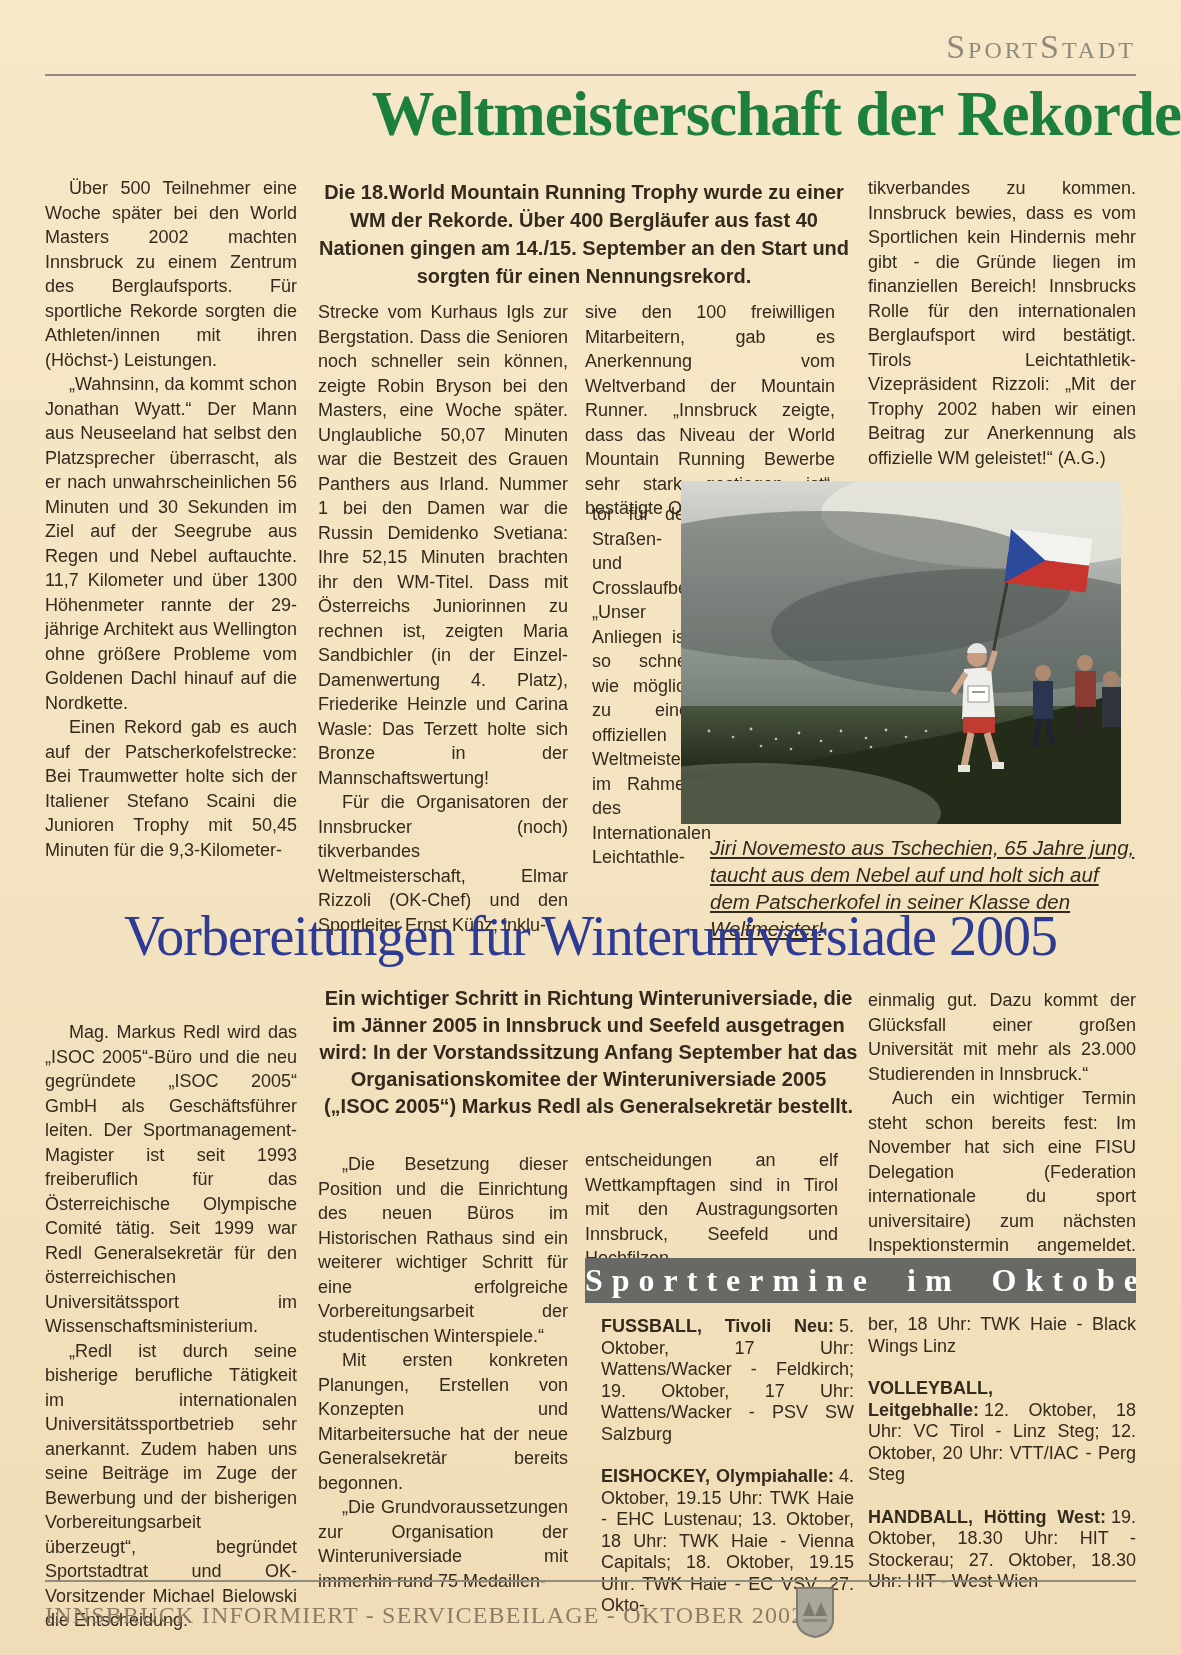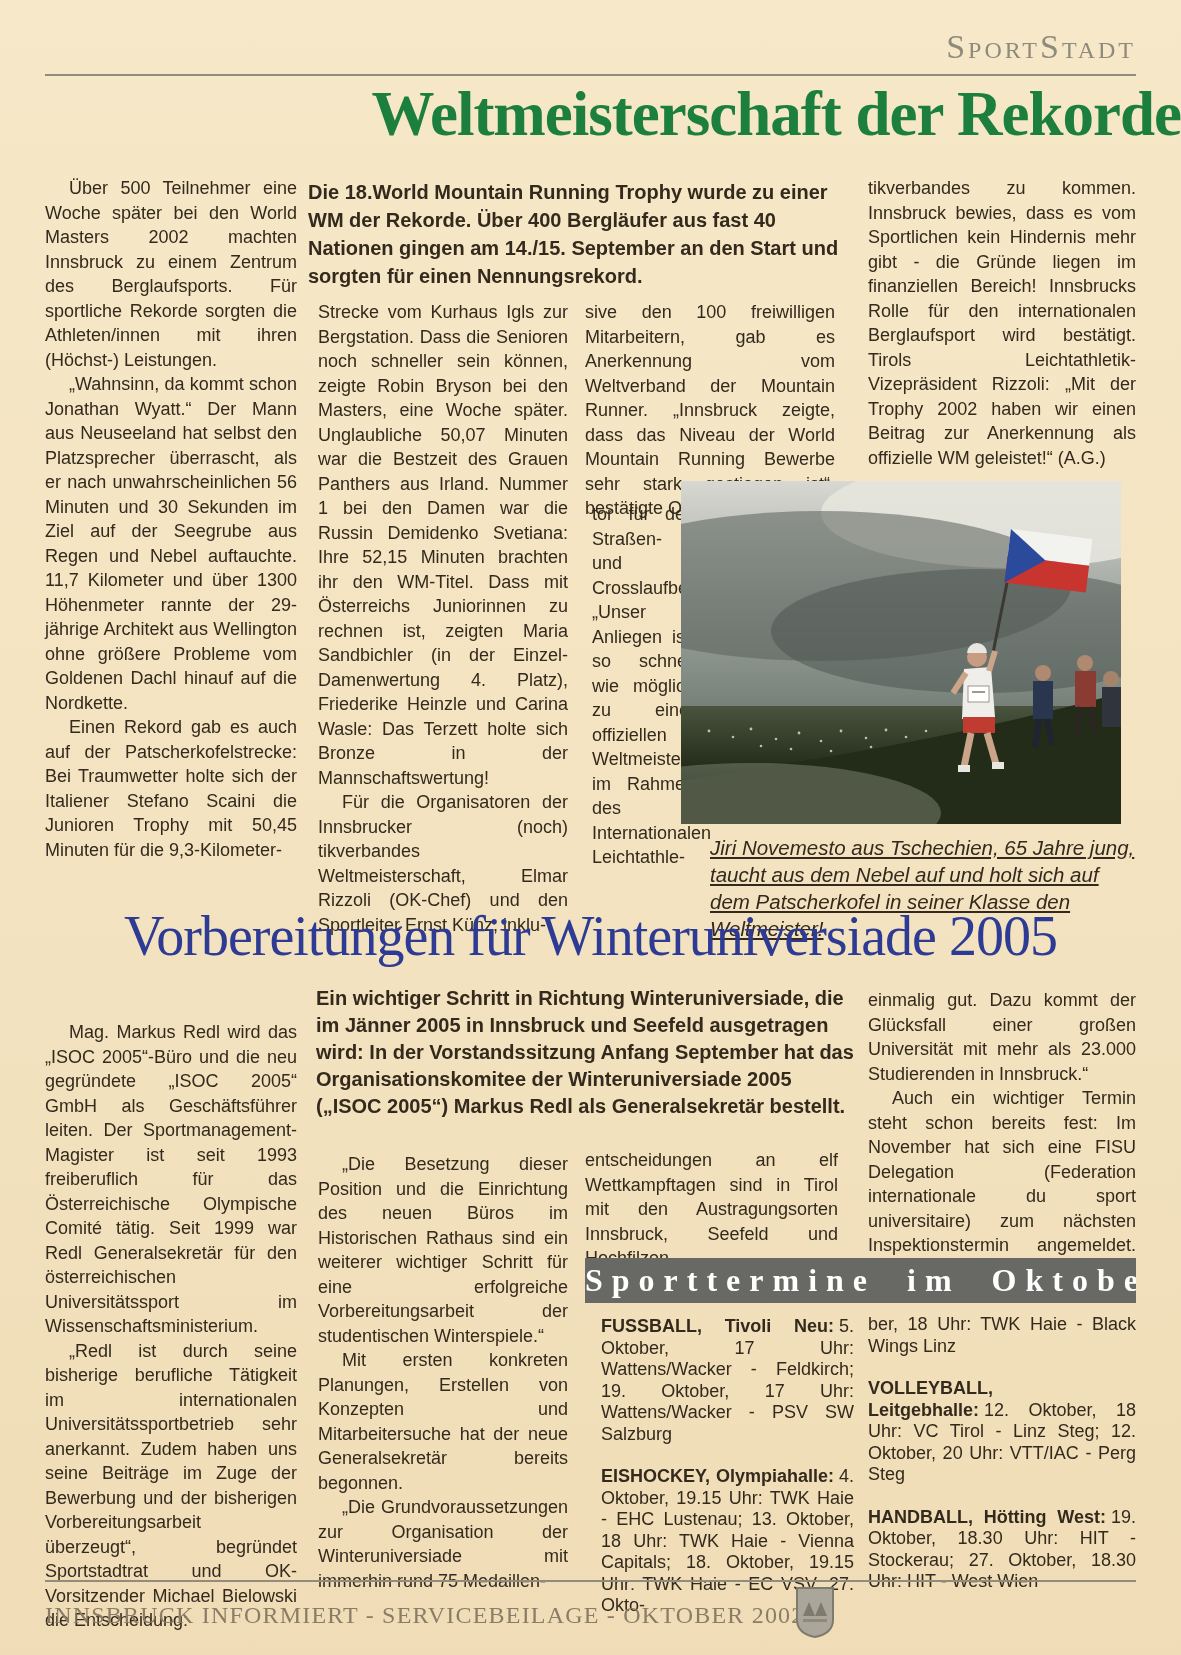--- a/index.html
+++ b/index.html
@@ -28,21 +28,21 @@
   }
   .h2{
     position:absolute;left:0;width:100%;top:904px;margin:0;text-align:center;
     font-family:"Liberation Serif",serif;font-weight:normal;font-size:56px;
     color:#2e3b94;letter-spacing:-1px;
   }
   .btxt{font-size:18px;line-height:24.5px;text-align:justify;}
   .btxt p{margin:0;}
   .btxt p.ind{text-indent:24px;}
   .intro{
-    font-weight:bold;font-size:20px;line-height:28px;text-align:left;
+    font-weight:bold;font-size:20px;line-height:28px;text-align:center;
   }
   .intro2{line-height:27px;}
   .caption{
     font-style:italic;font-size:20.5px;line-height:27px;text-align:left;
   }
   .termine{font-size:18px;line-height:21.5px;}
   .termine p{margin:0 0 21px 0;}
   .termine b:not(:empty){margin-right:.28em;}
   .banner{
     position:absolute;left:585px;top:1258px;width:551px;height:45px;

